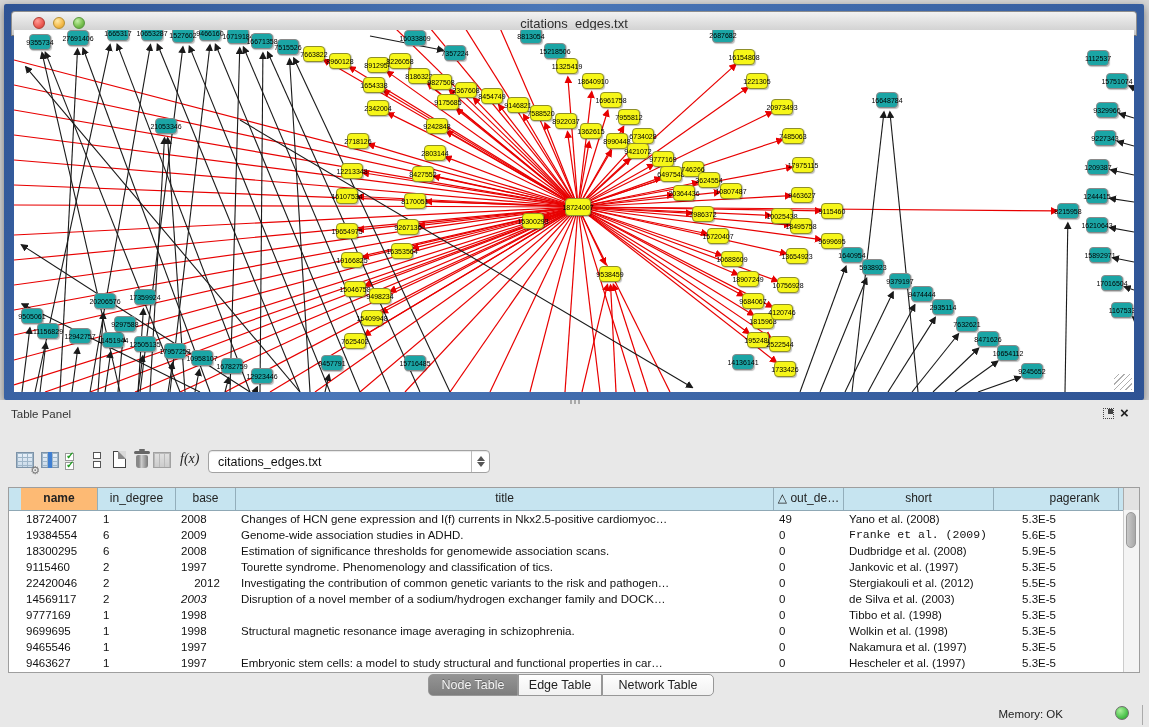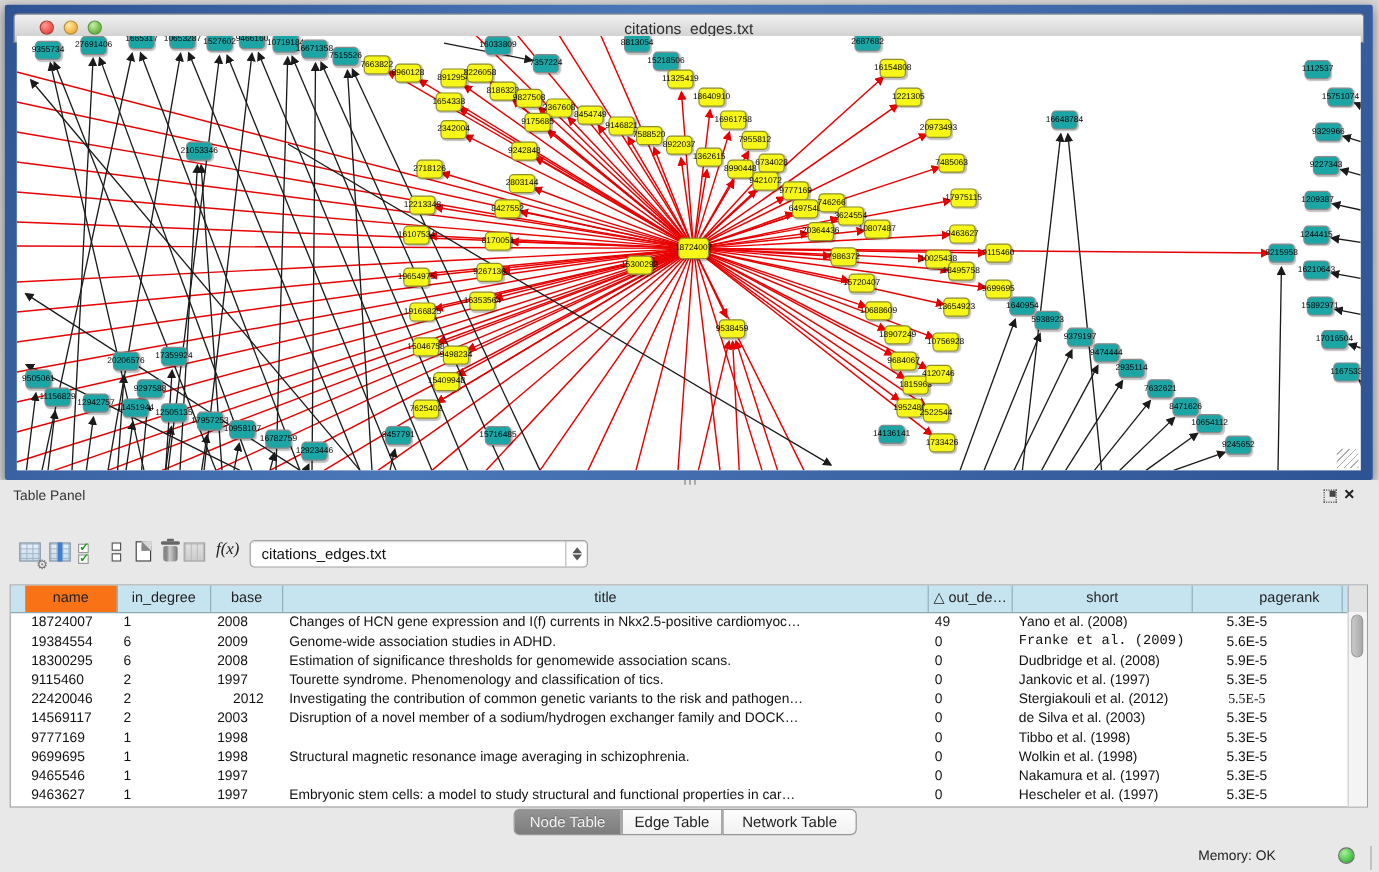--- a/index.html
+++ b/index.html
@@ -61,21 +61,21 @@
   .combo-step{position:absolute;right:0;top:0;bottom:0;width:17px;border-left:1px solid #bbb;}
   .combo-step::before{content:"";position:absolute;left:5px;top:5px;
     border:4px solid transparent;border-bottom:5px solid #555;border-top:none;}
   .combo-step::after{content:"";position:absolute;left:5px;bottom:5px;
     border:4px solid transparent;border-top:5px solid #555;border-bottom:none;}
   .tablebox{position:absolute;left:8px;top:87px;width:1132px;height:186px;background:#fff;
     border:1px solid #9e9e9e;box-sizing:border-box;}
   .thead{position:absolute;left:0;top:0;right:0;height:22px;background:#c6e4f0;border-bottom:1px solid #8fa8b5;}
   .th{position:absolute;top:0;height:22px;box-sizing:border-box;border-right:1px solid #93aebb;
     font-size:12px;color:#222;text-align:center;line-height:21px;overflow:hidden;white-space:nowrap;}
-  .th.first{background:#f97316;}
+  .th.first{background:#fdba74;font-weight:bold;}
   .th-corner{position:absolute;top:0;right:0;width:15px;height:22px;background:#e2e2e2;border-left:1px solid #aaa;}
   .trow{position:absolute;left:0;height:16px;}
   .td{position:absolute;top:0;height:16px;font-size:11.5px;color:#111;line-height:16px;
     overflow:hidden;white-space:nowrap;box-sizing:border-box;}
   .vscroll{position:absolute;top:22px;right:0;width:15px;bottom:0;background:#f4f4f4;border-left:1px solid #ccc;}
   .vthumb{position:absolute;left:2px;top:2px;width:10px;height:36px;border-radius:5px;
     background:linear-gradient(90deg,#c9c9c9,#a8a8a8);border:1px solid #999;box-sizing:border-box;}
   
   .tabbar{position:absolute;left:0;top:274px;width:1149px;height:28px;}
   .seg{position:absolute;top:0;height:22px;box-sizing:border-box;border:1px solid #979797;
@@ -733,26 +733,26 @@
             <div class="td" style="left: 840px; width: 142px;">Jankovic et al. (1997)</div>
             <div class="td" style="left: 990px; width: 80px; text-align: center;">5.3E-5</div>
           </div>
           <div class="trow" style="top: 87px; width: 1115px;">
             <div class="td" style="left: 17px; width: 69px;">22420046</div>
             <div class="td" style="left: 94px; width: 70px;">2</div>
             <div class="td" style="left: 172px; width: 52px; text-align: center;">2012</div>
             <div class="td" style="left: 232px; width: 530px;">Investigating the contribution of common genetic variants to the risk and pathogen…</div>
             <div class="td" style="left: 770px; width: 62px;">0</div>
             <div class="td" style="left: 840px; width: 142px;">Stergiakouli et al. (2012)</div>
-            <div class="td" style="left: 990px; width: 80px; text-align: center; font-family: Liberation Serif, serif;">5.5E-5</div>
+            <div class="td" style="left: 990px; width: 80px; text-align: center;">5.5E-5</div>
           </div>
           <div class="trow" style="top: 103px; width: 1115px;">
             <div class="td" style="left: 17px; width: 69px;">14569117</div>
             <div class="td" style="left: 94px; width: 70px;">2</div>
-            <div class="td" style="left: 172px; width: 52px;">2003</div>
+            <div class="td" style="left: 172px; width: 52px; font-style: italic;">2003</div>
             <div class="td" style="left: 232px; width: 530px;">Disruption of a novel member of a sodium/hydrogen exchanger family and DOCK…</div>
             <div class="td" style="left: 770px; width: 62px;">0</div>
             <div class="td" style="left: 840px; width: 142px;">de Silva et al. (2003)</div>
             <div class="td" style="left: 990px; width: 80px; text-align: center;">5.3E-5</div>
           </div>
           <div class="trow" style="top: 119px; width: 1115px;">
             <div class="td" style="left: 17px; width: 69px;">9777169</div>
             <div class="td" style="left: 94px; width: 70px;">1</div>
             <div class="td" style="left: 172px; width: 52px;">1998</div>
             <div class="td" style="left: 770px; width: 62px;">0</div>

